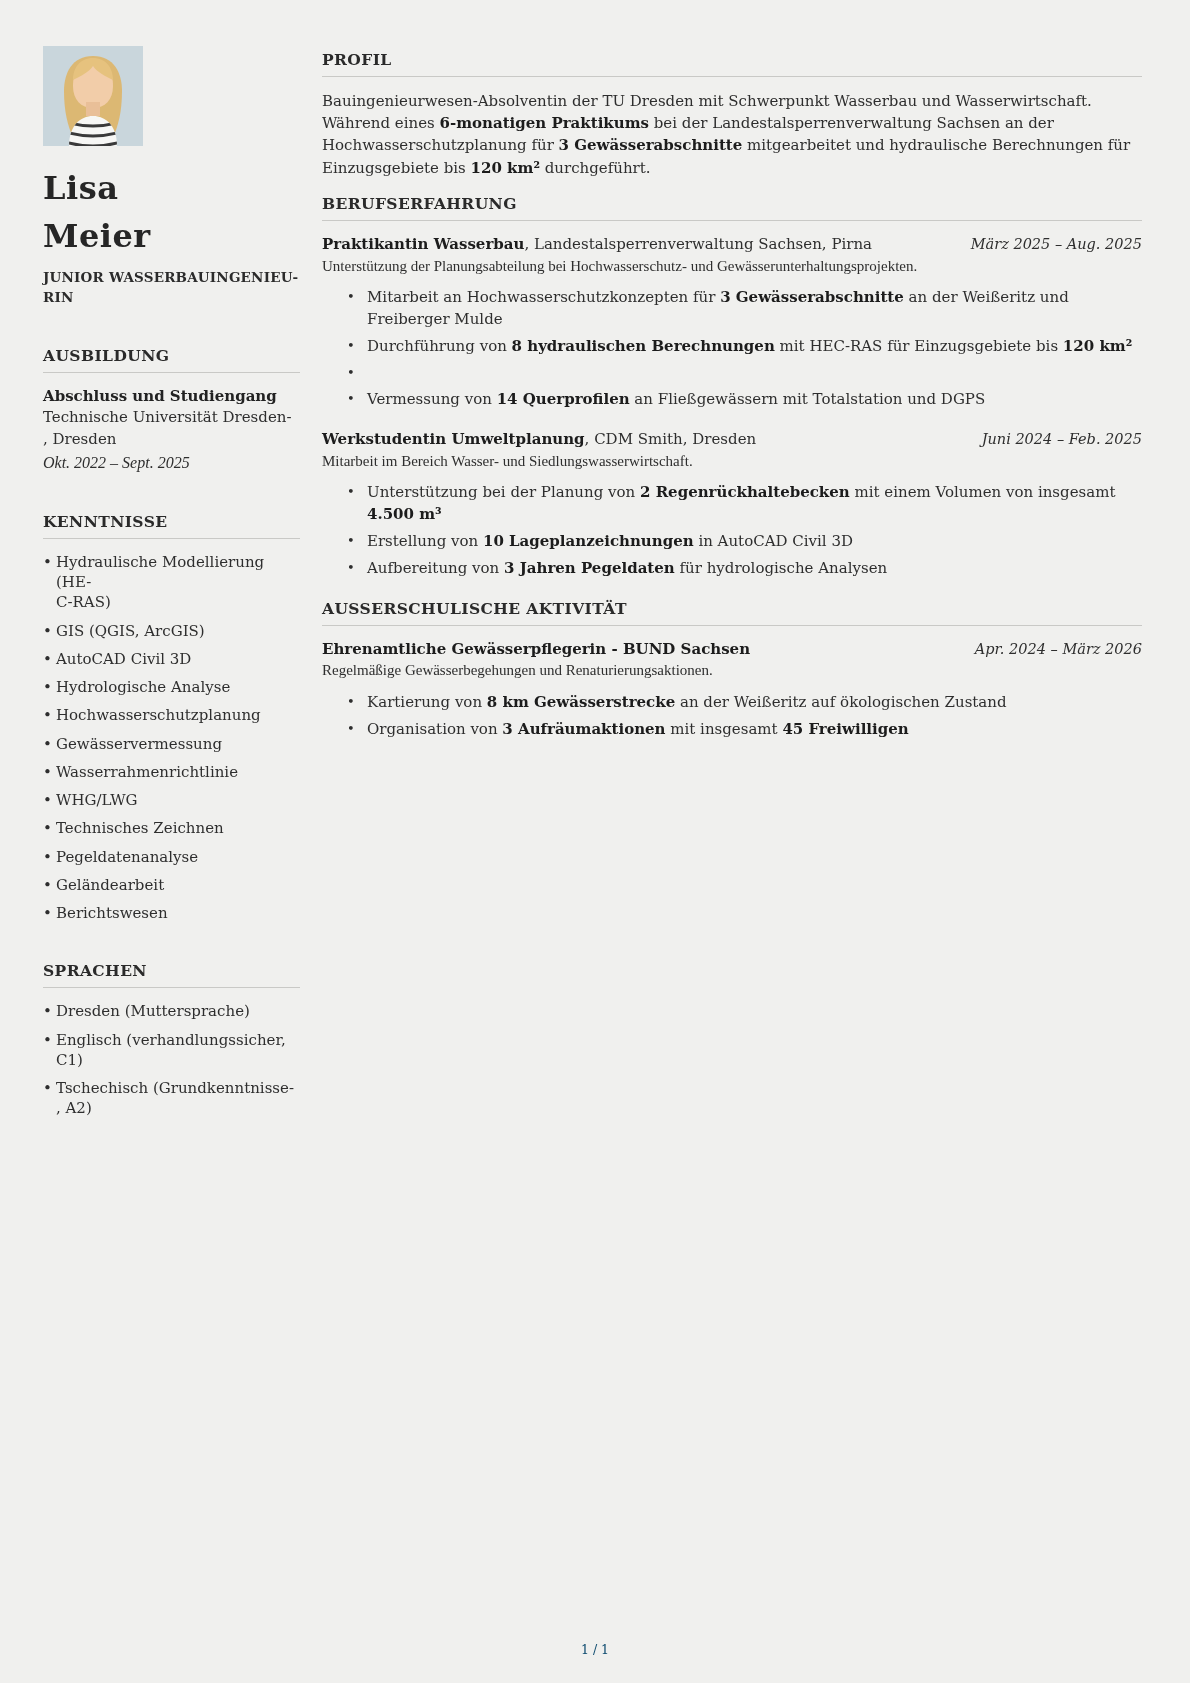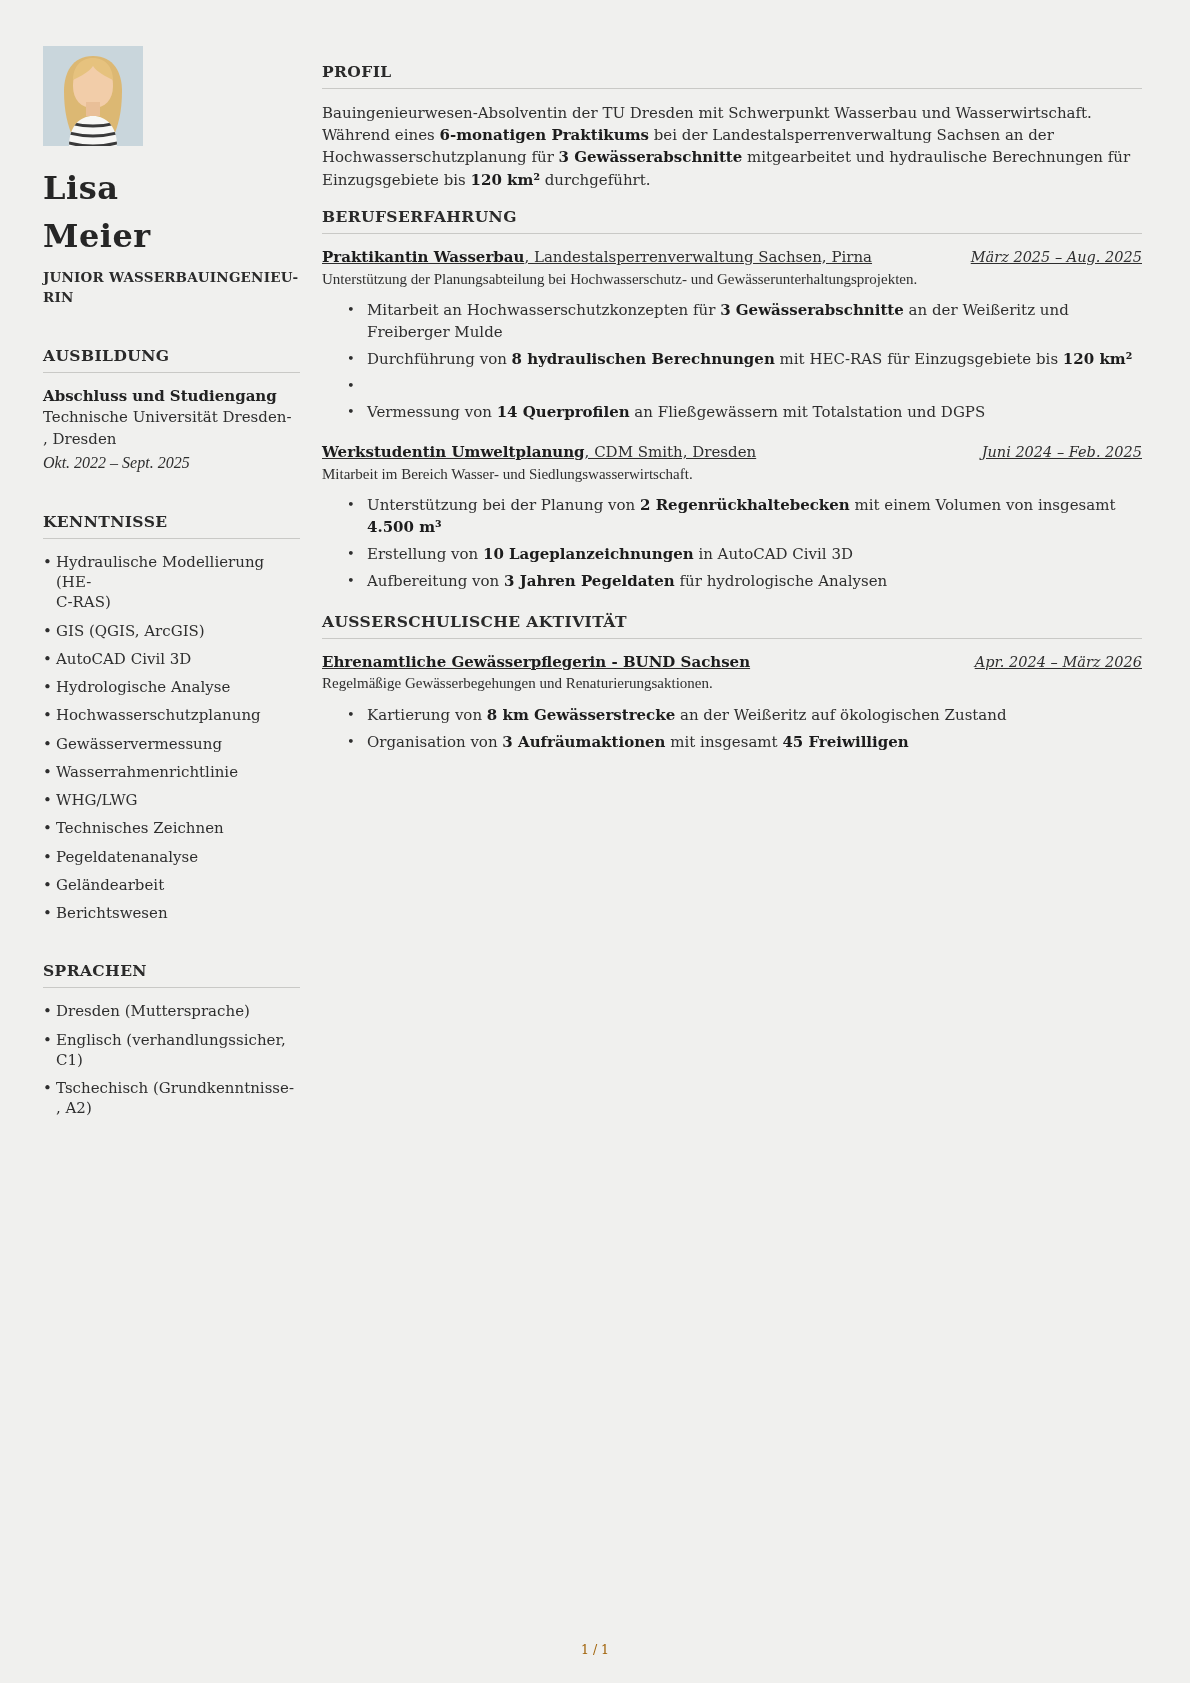--- a/index.html
+++ b/index.html
@@ -23,21 +23,21 @@
   .name{font-size:32px;font-weight:700;line-height:1.5;color:#262626;margin-top:18px;letter-spacing:0.5px;}
   .role{font-size:13.5px;font-weight:700;line-height:1.5;margin-top:7px;color:#2b2b2b;letter-spacing:0.2px;}
   .prewrap{white-space:pre-line;}
 
   
   .section-h{
     font-size:15.5px;font-weight:700;color:#2a2a2a;letter-spacing:0.4px;
     padding-bottom:7px;border-bottom:1px solid #c9c9c6;margin-bottom:13px;
   }
   .col-left .section-h{margin-top:38px;}
-  .col-right .section-h{margin-top:16px;}
+  .col-right .section-h{margin-top:4px;}
 
   
   .edu-degree{font-size:15px;font-weight:700;line-height:1.45;color:#222;}
   .edu-school{font-size:15px;line-height:1.45;}
   .edu-dates{font-size:16px;line-height:1.45;font-style:italic;font-family:Liberation Serif, serif;}
 
   
   .dotlist{margin:0;padding:0;list-style:none;}
   .dotlist .item{display:flex;font-size:15px;line-height:1.35;margin-bottom:8px;}
   .dotlist .marker{flex:0 0 13px;color:#2e2e2e;}
@@ -46,32 +46,32 @@
   .contact{font-size:14.5px;line-height:1.4;margin-top:71px;color:#2e2e2e;}
   .contact .sep{color:#444;margin:0 9px;}
   .profil-h{margin-top:23px;}
   .para{font-size:15px;line-height:1.48;margin-top:0;color:#2e2e2e;}
   .b, b{font-weight:700;color:#1c1c1c;}
 
   .exp-h{margin-top:47px;}
   .akt-h{margin-top:54px;}
 
   .entry{margin-bottom:19px;}
-  .entry-head{display:flex;justify-content:space-between;align-items:baseline;text-decoration:underline;}
+  .entry-head{display:flex;justify-content:space-between;align-items:baseline;}
   .entry-title{font-size:15px;line-height:1.45;}
   .entry-title .role-b{font-weight:700;color:#1c1c1c;}
   .entry-date{font-size:14.5px;font-style:italic;white-space:nowrap;margin-left:20px;}
   .entry-sub{font-size:15px;line-height:1.45;font-family:Liberation Serif, serif;}
   .entry-bullets{margin:10px 0 0 0;padding:0 0 0 25px;list-style:none;}
   .entry-bullets .item{display:flex;font-size:15px;line-height:1.42;margin-bottom:6px;}
   .entry-bullets .marker{flex:0 0 20px;font-size:13px;padding-top:1px;color:#2e2e2e;}
 
   .footer{
     position:absolute;left:0;right:0;bottom:26px;
-    text-align:center;font-size:12.5px;color:#a16207;
+    text-align:center;font-size:12.5px;color:#0c4a6e;
     font-family:"DejaVu Serif","Liberation Serif",serif;
   }
 </style>
 </head>
 <body>
 
 <div class="page">
   <div class="columns">
 
     <div class="col-left">

